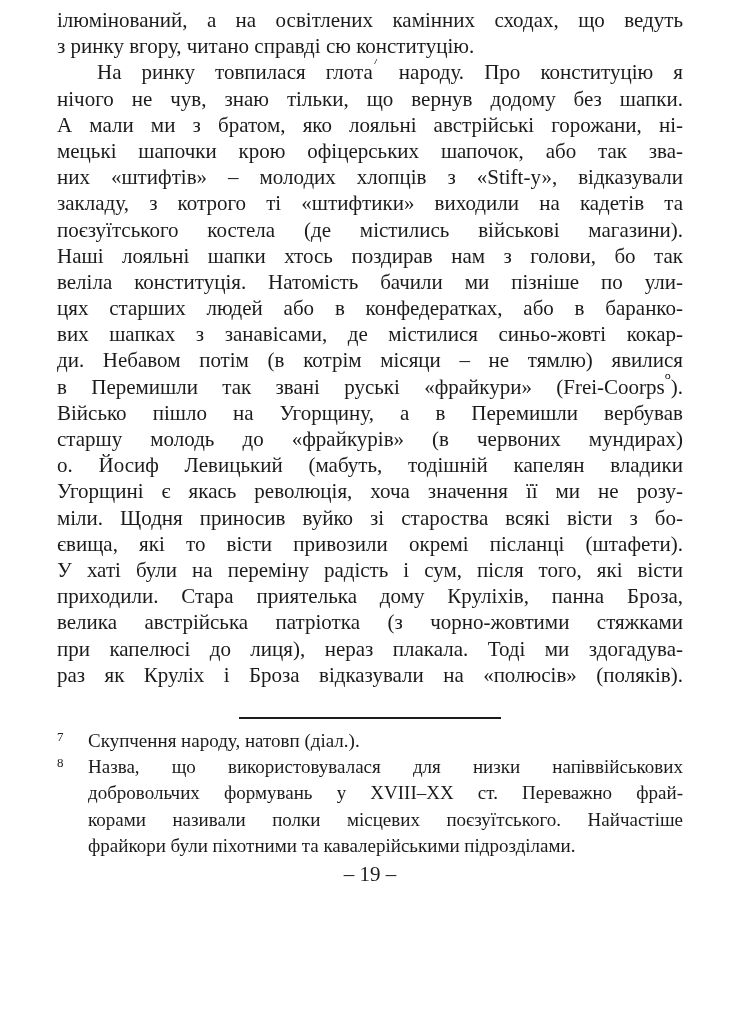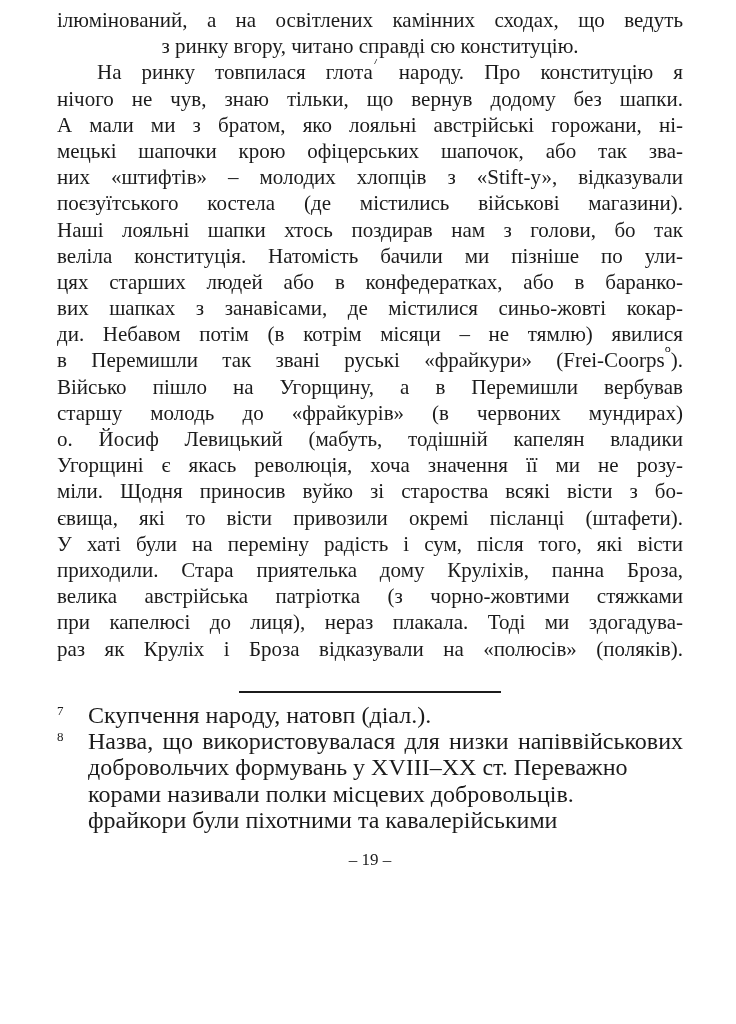--- a/index.html
+++ b/index.html
@@ -16,21 +16,21 @@
     color: #1b1b1b;
     font-family: "Liberation Serif", "DejaVu Serif", serif;
     padding: 7px 53px 6px 57px;
     overflow: hidden;
   }
   .main-text .line {
     font-size: 21px;
     line-height: 26.2px;
     height: 26.2px;
     overflow: hidden;
-    text-align: center;
+    text-align: left;
     text-justify: inter-word;
   }
   .line.j {
     text-align: justify;
     text-align-last: justify;
   }
   .line.ind {
     text-indent: 40px;
   }
   sup.fnref {
@@ -58,47 +58,48 @@
     font-size: 13px;
     line-height: 26.3px;
     padding-top: 0;
     transform: translateY(-4px);
   }
   .fn-text {
     flex: 1 1 auto;
     min-width: 0;
   }
   .fn-text .line {
-    font-size: 24px;
+    font-size: 19px;
     line-height: 26.3px;
     height: 26.3px;
     overflow: hidden;
     text-align: left;
     text-justify: inter-word;
   }
   .page-number {
-    margin-top: 14px;
+    margin-top: 2px;
     text-align: center;
-    font-size: 17px;
+    font-size: 21px;
     line-height: 26px;
   }
 </style>
 </head>
 <body>
 
 <div class="page">
 
   <div class="main-text" id="main-text">
       <div class="line j"><span>ілюмінований, а на освітлених камінних сходах, що ведуть</span></div>
       <div class="line"><span>з ринку вгору, читано справді сю конституцію.</span></div>
       <div class="line j ind"><span>На ринку товпилася глота</span><sup class="fnref">7</sup><span> народу. Про конституцію я</span></div>
       <div class="line j"><span>нічого не чув, знаю тільки, що вернув додому без шапки.</span></div>
       <div class="line j"><span>А мали ми з братом, яко лояльні австрійські горожани, ні-</span></div>
       <div class="line j"><span>мецькі шапочки крою офіцерських шапочок, або так зва-</span></div>
       <div class="line j"><span>них «штифтів» – молодих хлопців з «Stift-у», відказували</span></div>
+      <div class="line j"><span>закладу, з котрого ті «штифтики» виходили на кадетів та</span></div>
       <div class="line j"><span>поєзуїтського костела (де містились військові магазини).</span></div>
       <div class="line j"><span>Наші лояльні шапки хтось поздирав нам з голови, бо так</span></div>
       <div class="line j"><span>веліла конституція. Натомість бачили ми пізніше по ули-</span></div>
       <div class="line j"><span>цях старших людей або в конфедератках, або в баранко-</span></div>
       <div class="line j"><span>вих шапках з занавісами, де містилися синьо-жовті кокар-</span></div>
       <div class="line j"><span>ди. Небавом потім (в котрім місяци – не тямлю) явилися</span></div>
       <div class="line j"><span>в Перемишли так звані руські «фрайкури» (Frei-Coorps</span><sup class="fnref">8</sup><span>).</span></div>
       <div class="line j"><span>Військо пішло на Угорщину, а в Перемишли вербував</span></div>
       <div class="line j"><span>старшу молодь до «фрайкурів» (в червоних мундирах)</span></div>
       <div class="line j"><span>о. Йосиф Левицький (мабуть, тодішній капелян владики</span></div>
@@ -119,21 +120,21 @@
         <span class="fn-marker">7</span>
         <div class="fn-text">
           <div class="line"><span>Скупчення народу, натовп (діал.).</span></div>
         </div>
       </div>
       <div class="fn-row">
         <span class="fn-marker">8</span>
         <div class="fn-text">
           <div class="line j"><span>Назва, що використовувалася для низки напіввійськових</span></div>
           <div class="line j"><span>добровольчих формувань у XVIII–XX ст. Переважно фрай-</span></div>
-          <div class="line j"><span>корами називали полки місцевих добровольців. Перемишли</span></div>
+          <div class="line j"><span>корами називали полки місцевих поєзуїтського. Найчастіше</span></div>
           <div class="line"><span>фрайкори були піхотними та кавалерійськими підрозділами.</span></div>
         </div>
       </div>
     </div>
 
   <div class="page-number">– 19 –</div>
 
 </div>
 
 </body></html>

